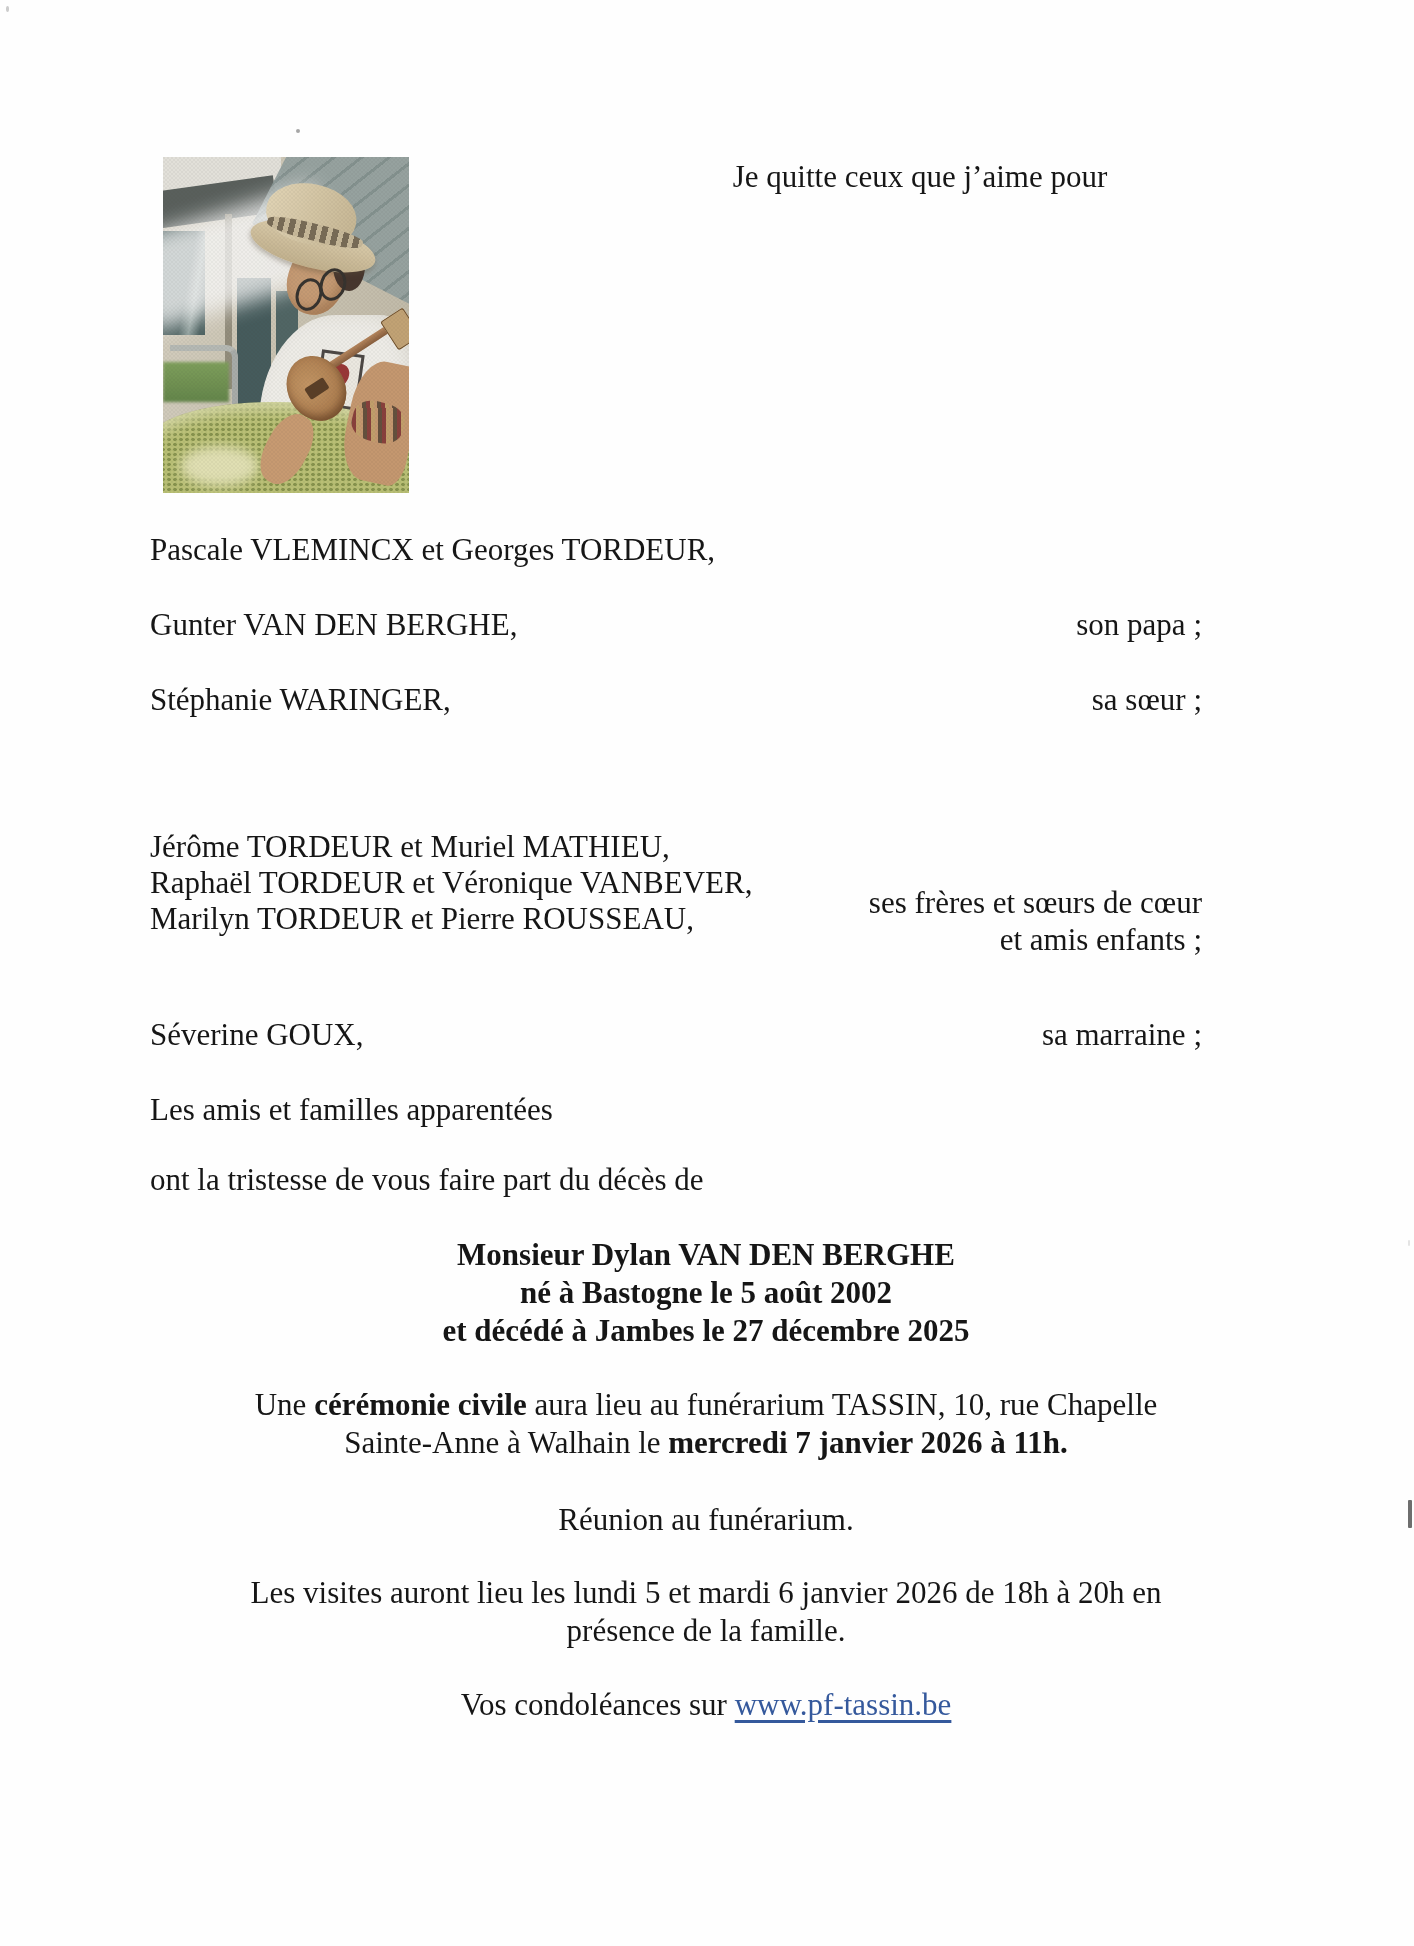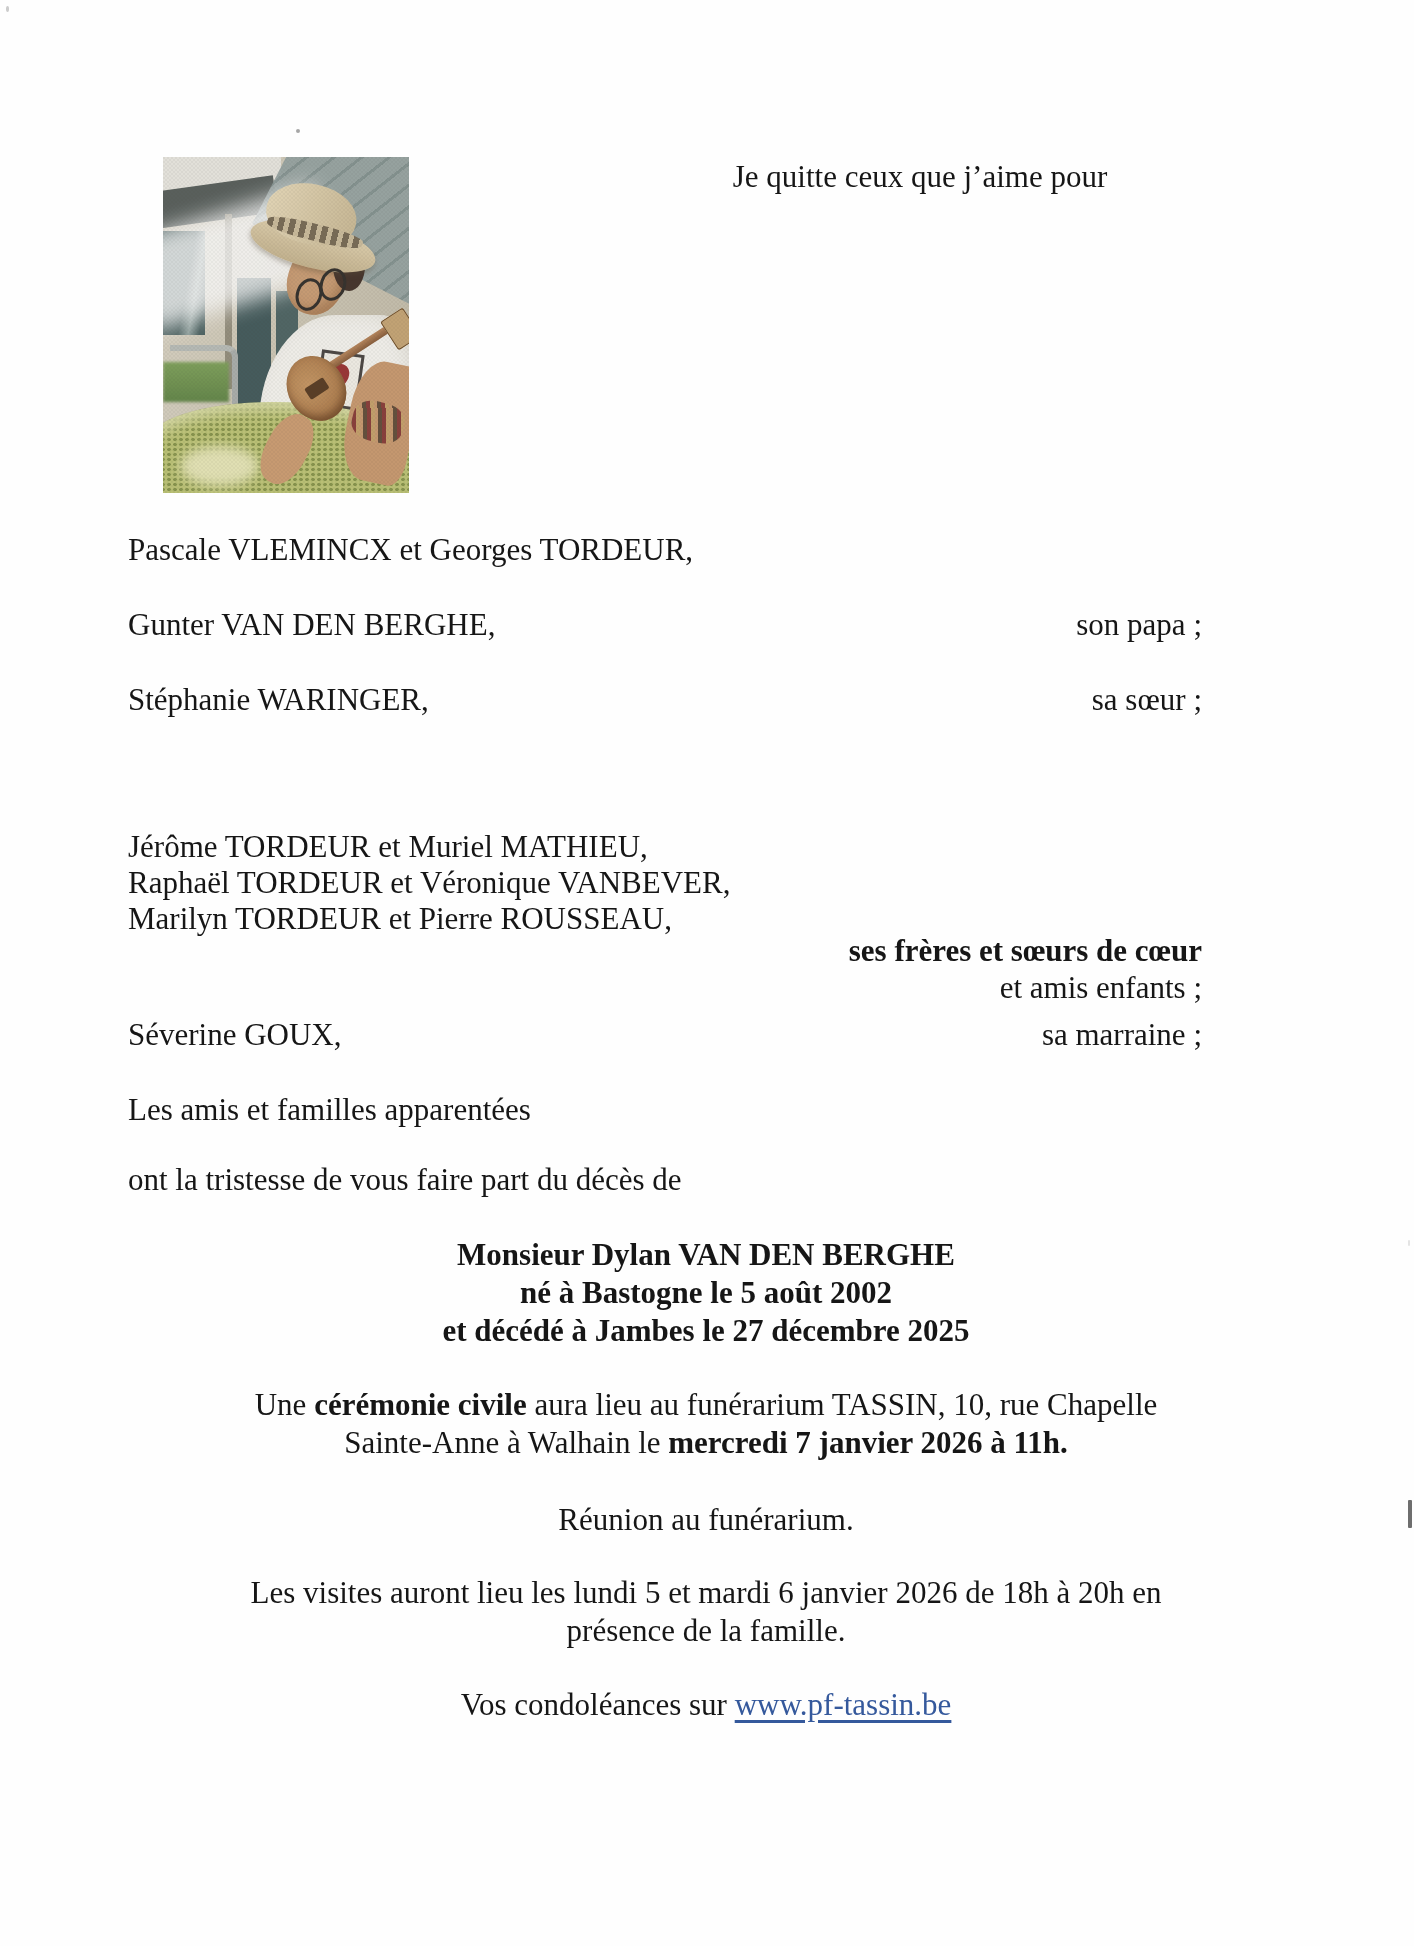--- a/index.html
+++ b/index.html
@@ -12,27 +12,27 @@
     color:#161616;
     font-size:31px;
     overflow:hidden;
   }
   
   .quote{
     position:absolute;left:690px;top:158px;width:460px;
     text-align:center;line-height:37px;
   }
   .row{
-    position:absolute;left:128px;right:212px;line-height:38px;
+    position:absolute;left:150px;right:212px;line-height:38px;
   }
   .row .rel{position:absolute;right:0;top:0;white-space:nowrap;}
   .row .name{white-space:nowrap;}
   .group-names{line-height:36px;}
   .group-rels{position:absolute;right:0;top:0;text-align:right;line-height:37px;}
-  .group-rels .rel-l1{margin-top:103px;font-weight:bold;}
+  .group-rels .rel-l1{margin-top:55px;}
   .centered{
     position:absolute;left:146px;width:1120px;
     text-align:center;line-height:38px;
   }
   .bold{font-weight:bold;}
   .condolence-link{
     text-decoration:underline;
     text-underline-offset:5px;
   }
   

